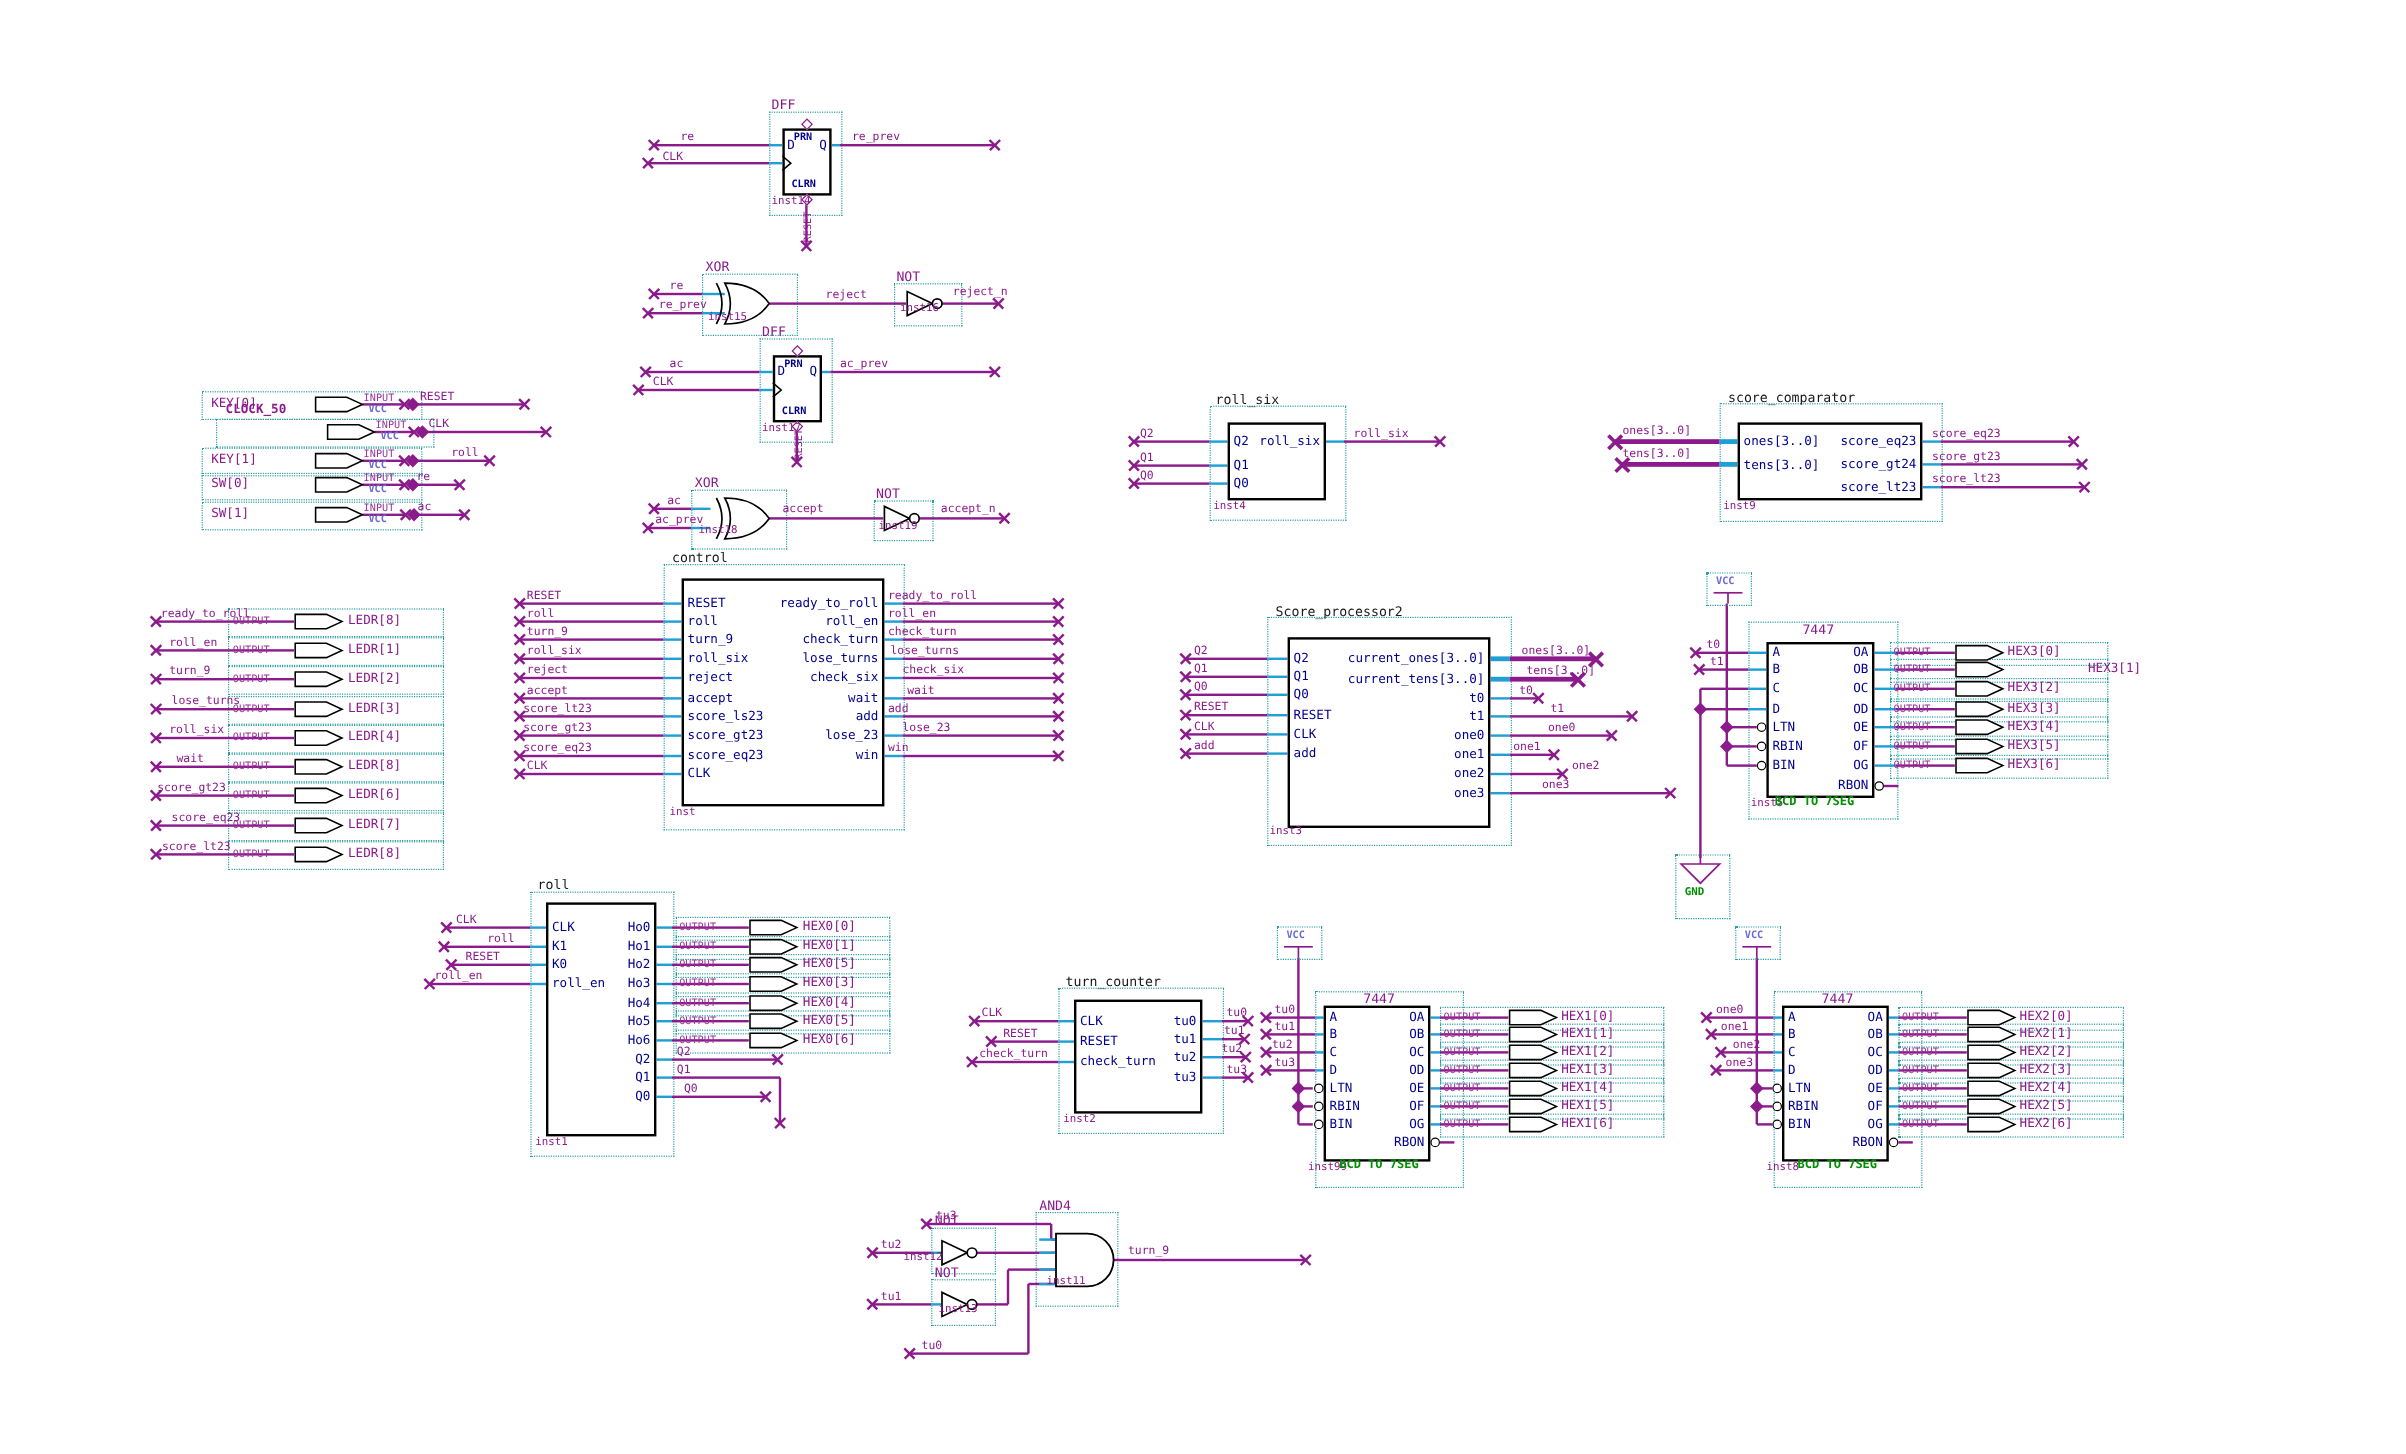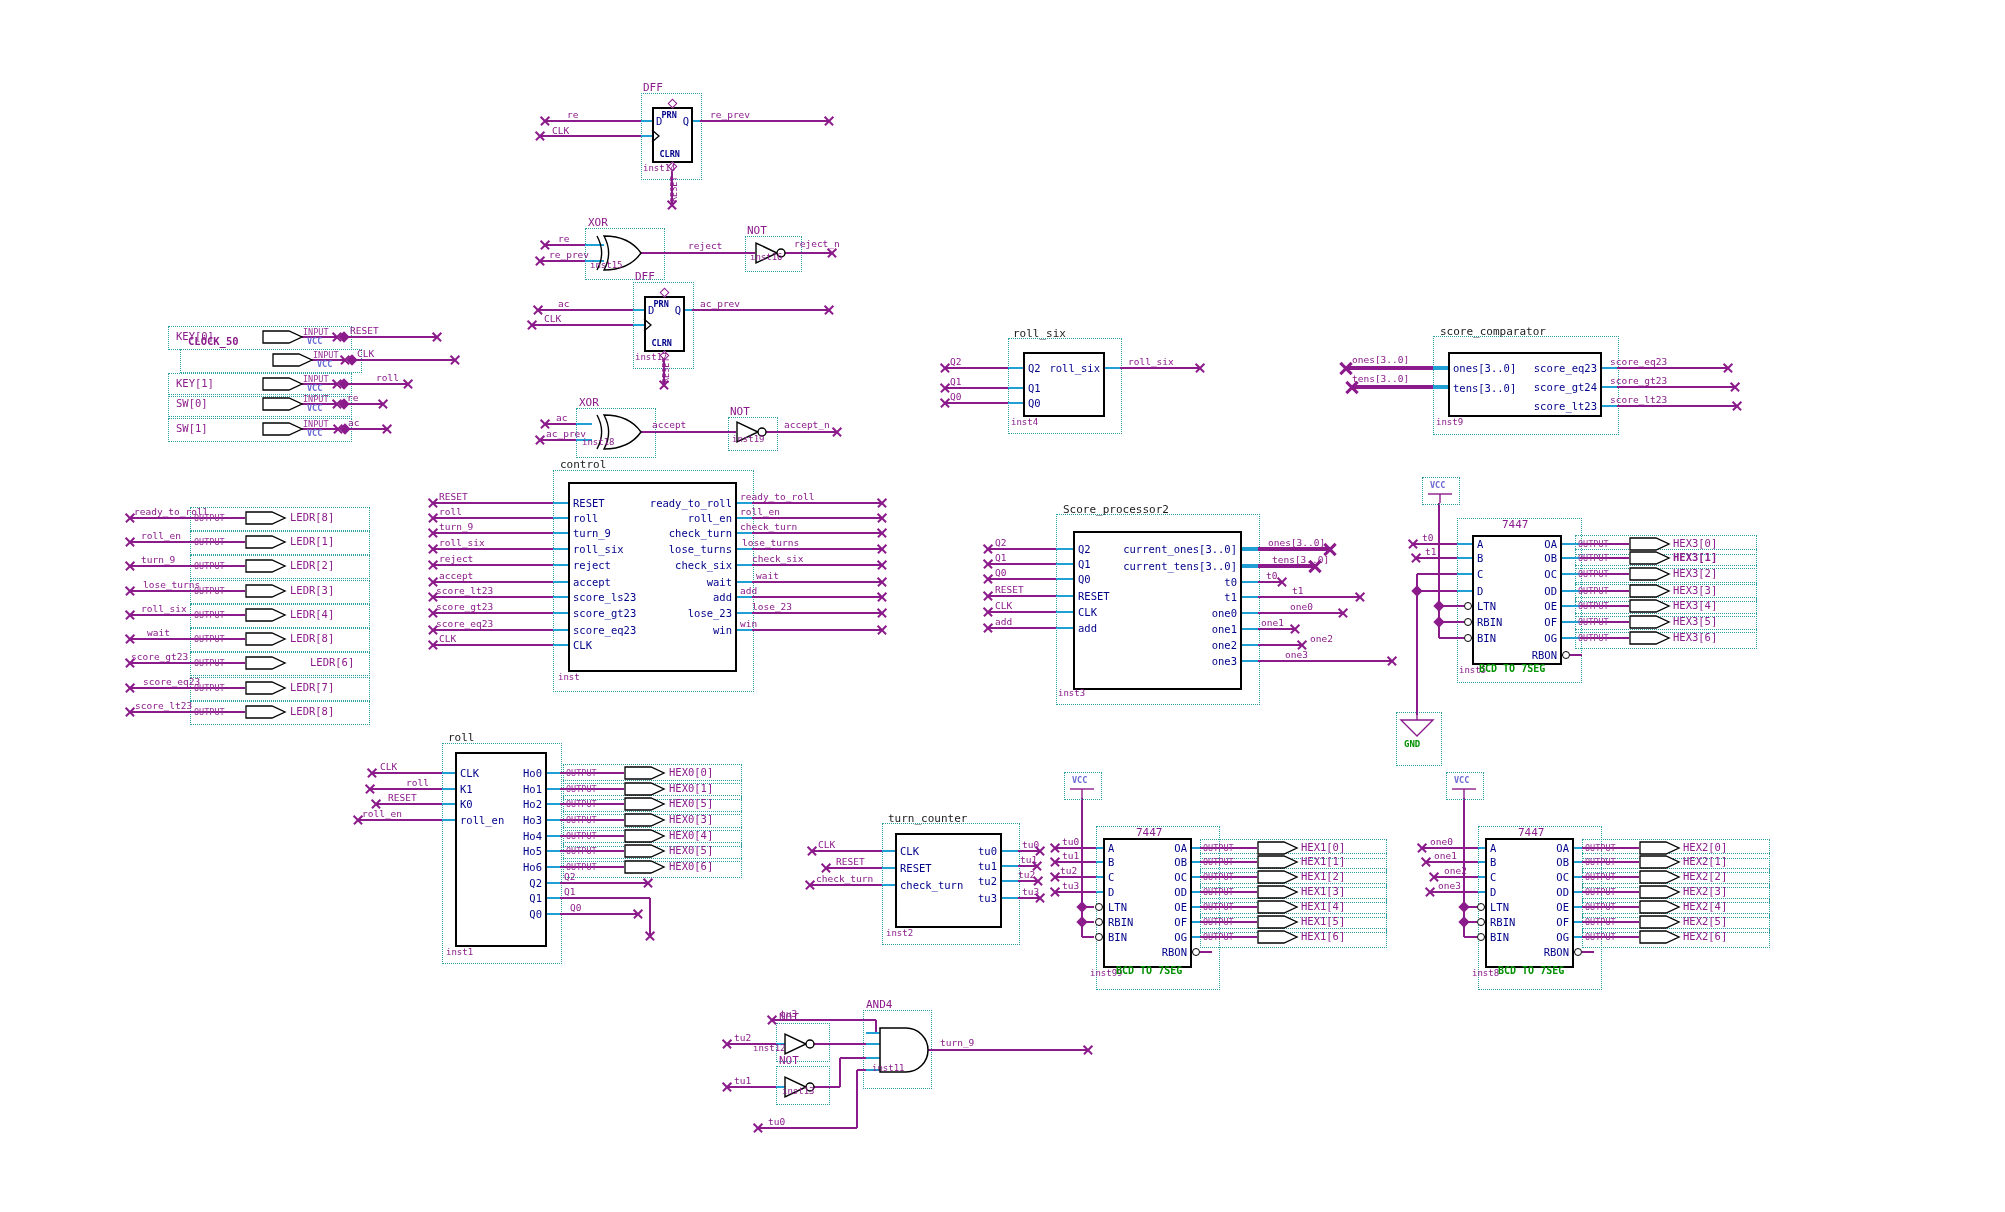--- a/index.html
+++ b/index.html
@@ -631,21 +631,21 @@
     <div class="lbl pin" style="left: 290px; top: 609px;">LEDR[4]</div>
     <div class="lbl io" style="left: 194px; top: 635px;">OUTPUT</div>
     <svg width="42" height="14" style="left: 245px; top: 632px;">
       <path d="M1,1 L27,1 L40,7 L27,13 L1,13 Z" fill="#fff" stroke="#000" stroke-width="1.3"></path>
     </svg>
     <div class="lbl pin" style="left: 290px; top: 633px;">LEDR[8]</div>
     <div class="lbl io" style="left: 194px; top: 659px;">OUTPUT</div>
     <svg width="42" height="14" style="left: 245px; top: 656px;">
       <path d="M1,1 L27,1 L40,7 L27,13 L1,13 Z" fill="#fff" stroke="#000" stroke-width="1.3"></path>
     </svg>
-    <div class="lbl pin" style="left: 290px; top: 657px; margin-left: 20px;">LEDR[6]</div>
+    <div class="lbl pin" style="left: 290px; top: 657px;">LEDR[6]</div>
     <div class="lbl io" style="left: 194px; top: 684px;">OUTPUT</div>
     <svg width="42" height="14" style="left: 245px; top: 681px;">
       <path d="M1,1 L27,1 L40,7 L27,13 L1,13 Z" fill="#fff" stroke="#000" stroke-width="1.3"></path>
     </svg>
     <div class="lbl pin" style="left: 290px; top: 682px;">LEDR[7]</div>
     <div class="lbl io" style="left: 194px; top: 708px;">OUTPUT</div>
     <svg width="42" height="14" style="left: 245px; top: 705px;">
       <path d="M1,1 L27,1 L40,7 L27,13 L1,13 Z" fill="#fff" stroke="#000" stroke-width="1.3"></path>
     </svg>
     <div class="lbl pin" style="left: 290px; top: 706px;">LEDR[8]</div>
@@ -756,21 +756,21 @@
     <div class="lbl pin" style="left: 1683px; top: 931px;">HEX2[6]</div>
     <div class="lbl io" style="left: 1578px; top: 540px;">OUTPUT</div>
     <svg width="42" height="14" style="left: 1629px; top: 537px;">
       <path d="M1,1 L27,1 L40,7 L27,13 L1,13 Z" fill="#fff" stroke="#000" stroke-width="1.3"></path>
     </svg>
     <div class="lbl pin" style="left: 1673px; top: 538px;">HEX3[0]</div>
     <div class="lbl io" style="left: 1578px; top: 554px;">OUTPUT</div>
     <svg width="42" height="14" style="left: 1629px; top: 551px;">
       <path d="M1,1 L27,1 L40,7 L27,13 L1,13 Z" fill="#fff" stroke="#000" stroke-width="1.3"></path>
     </svg>
-    <div class="lbl pin" style="left: 1673px; top: 552px; font-weight: bold;">HEX3[1]</div>
+    <div class="lbl pin" style="left: 1740px; top: 552px;">HEX3[1]</div>
     <div class="lbl io" style="left: 1578px; top: 570px;">OUTPUT</div>
     <svg width="42" height="14" style="left: 1629px; top: 567px;">
       <path d="M1,1 L27,1 L40,7 L27,13 L1,13 Z" fill="#fff" stroke="#000" stroke-width="1.3"></path>
     </svg>
     <div class="lbl pin" style="left: 1673px; top: 568px;">HEX3[2]</div>
     <div class="lbl io" style="left: 1578px; top: 587px;">OUTPUT</div>
     <svg width="42" height="14" style="left: 1629px; top: 584px;">
       <path d="M1,1 L27,1 L40,7 L27,13 L1,13 Z" fill="#fff" stroke="#000" stroke-width="1.3"></path>
     </svg>
     <div class="lbl pin" style="left: 1673px; top: 585px;">HEX3[3]</div>

